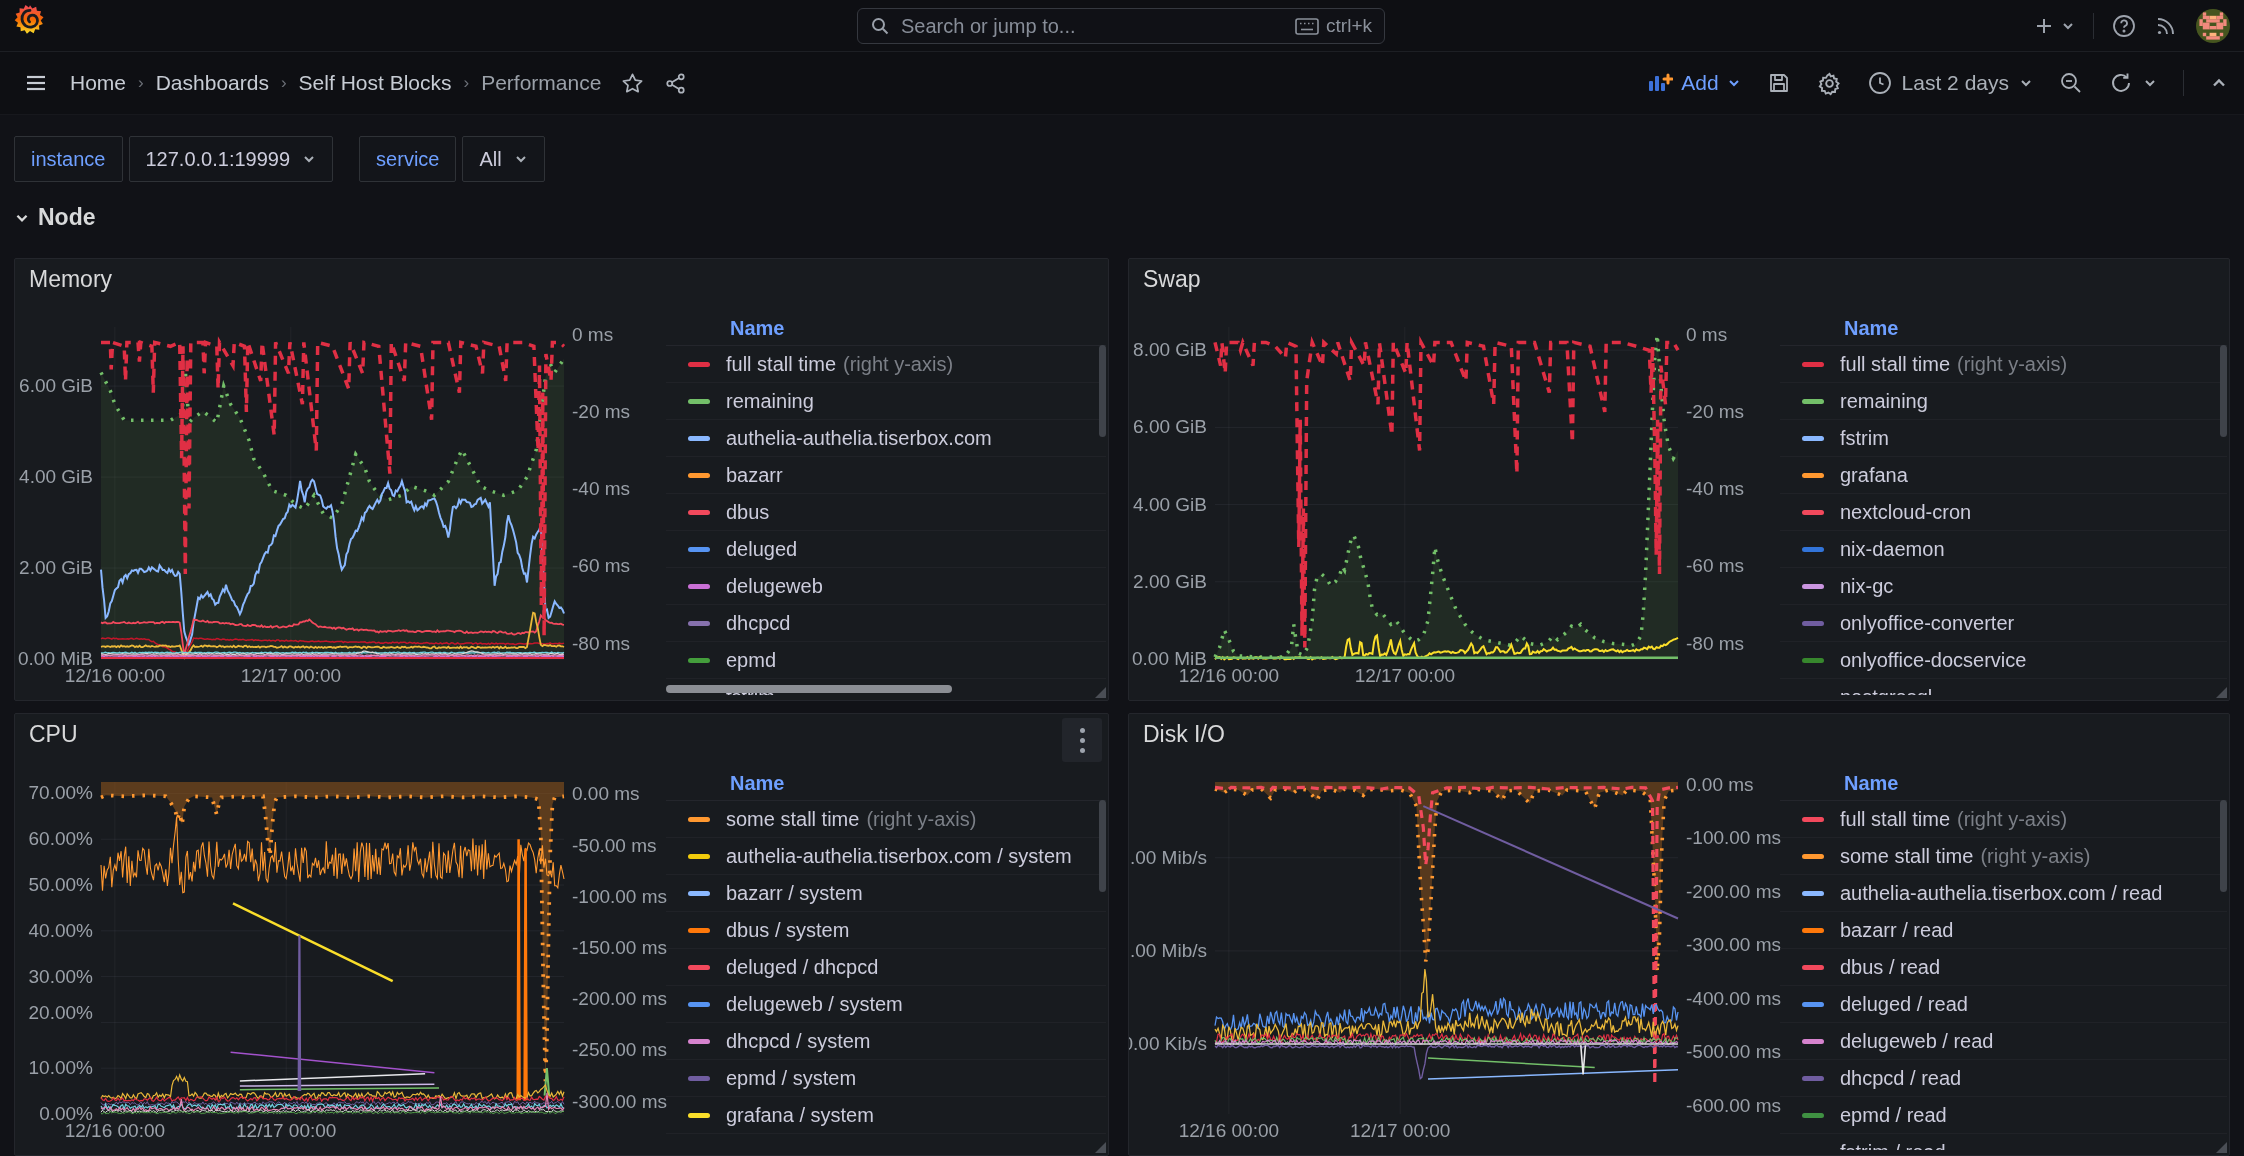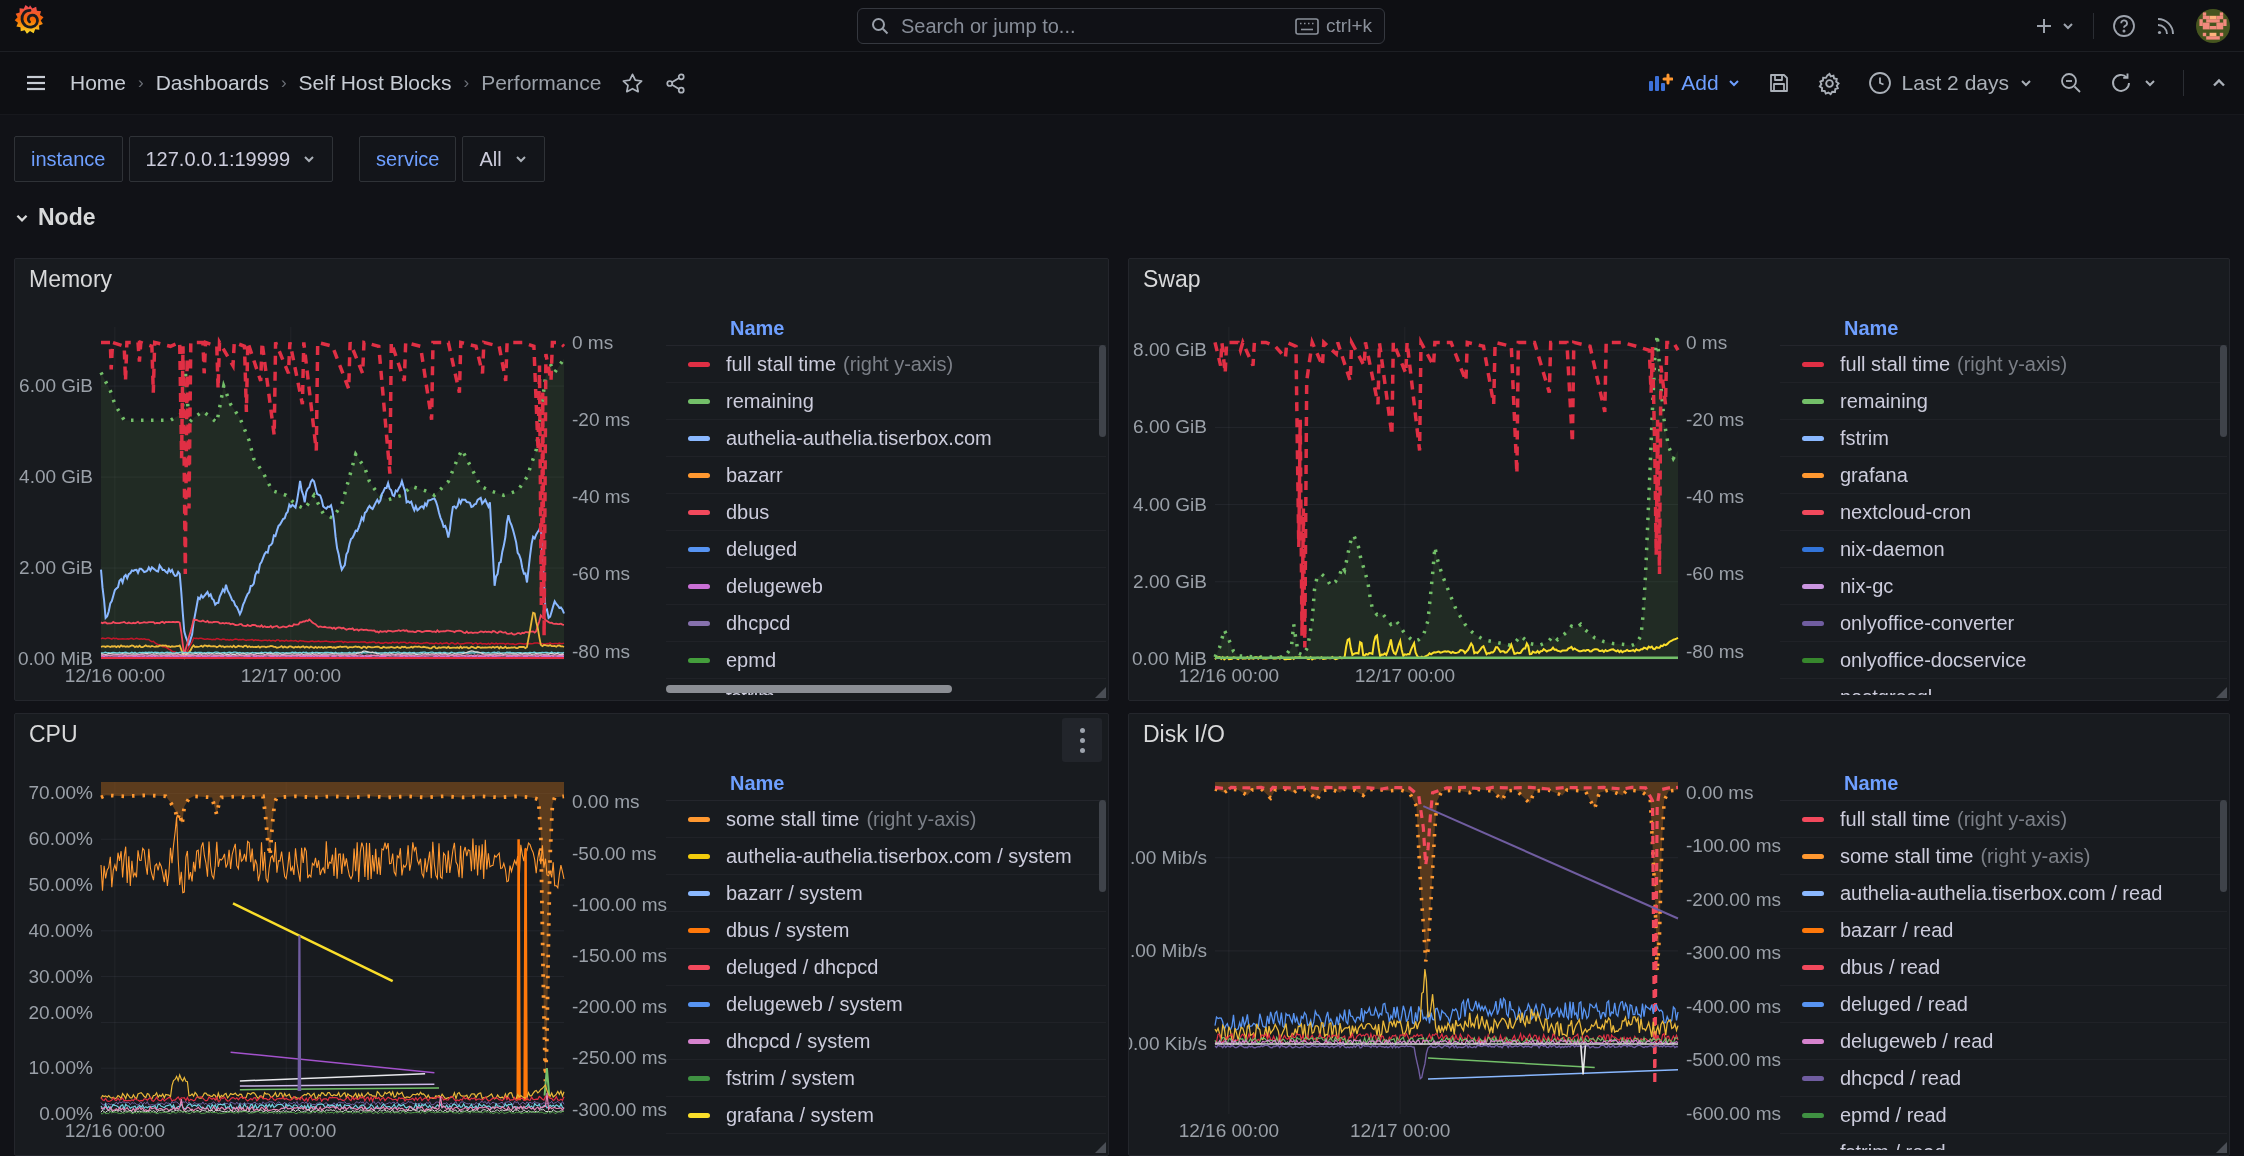--- a/index.html
+++ b/index.html
@@ -43,21 +43,21 @@
   .ptitle{font-size:23px;font-weight:500;color:#d8d9da;margin:0;cursor:pointer}
   .kebab{position:absolute;right:6px;top:4px;width:40px;height:44px;background:#22252b;border-radius:3px;display:none;flex-direction:column;align-items:center;justify-content:center;gap:5px;cursor:pointer}
   .kebab span{width:5px;height:5px;border-radius:50%;background:#9da3ad}
   .pbody{display:flex;padding-left:10px;height:403px;box-sizing:border-box}
   .yl{width:76px;position:relative;height:332px;margin-top:28px;flex:none}
   .yl .tick{position:absolute;right:8px;transform:translateY(-50%);color:#9aa0a8;font-size:19px;white-space:nowrap}
   .plot{width:463px;height:332px;position:relative;margin-top:28px;flex:none;cursor:crosshair}
   .plot svg{position:absolute;left:0;top:0;overflow:visible}
   .xlabels{position:absolute;left:0;top:338px;width:100%;height:26px}
   .xlabels .xt{position:absolute;transform:translateX(-50%);color:#9aa0a8;font-size:19px;white-space:nowrap}
-  .yr{width:96px;position:relative;height:332px;margin-top:36px;flex:none}
+  .yr{width:96px;position:relative;height:332px;margin-top:28px;flex:none}
   .yr .tick{position:absolute;left:8px;transform:translateY(-50%);color:#9aa0a8;font-size:19px;white-space:nowrap}
   .legend{flex:1;margin-left:6px;margin-right:2px;position:relative;overflow:hidden;height:396px;padding-top:12px;box-sizing:border-box}
   .lhead{height:34px;display:flex;align-items:center;padding-left:64px;color:#6e9fff;font-size:20px;font-weight:700;border-bottom:1px solid #24262c;cursor:pointer}
   .lrow{display:flex;align-items:center;height:36px;border-bottom:1px solid #202227;padding-left:22px;cursor:pointer}
   .sw{width:22px;height:5px;border-radius:3px;margin-right:16px;flex:none}
   .ll{font-size:20px;color:#ccccdc;white-space:nowrap}
   .ls{font-size:20px;color:#7b7f87;margin-left:7px;white-space:nowrap}
   .vscroll{position:absolute;top:46px;right:0;width:7px;height:92px;background:#3f434a;border-radius:4px;cursor:pointer}
   .hscroll{position:absolute;bottom:2px;left:0;width:286px;height:8px;background:#8b8e94;border-radius:4px;cursor:pointer;display:none}
   .resize{position:absolute;right:2px;bottom:2px;width:0;height:0;border-style:solid;border-width:0 0 11px 11px;border-color:transparent transparent #4a4e55 transparent;cursor:nwse-resize}
@@ -556,22 +556,22 @@
             </div>
             <div class="lrow">
               <span class="sw" style="background: rgb(87, 148, 242);"></span>
               <span class="ll">delugeweb / system</span>
             </div>
             <div class="lrow">
               <span class="sw" style="background: rgb(214, 131, 206);"></span>
               <span class="ll">dhcpcd / system</span>
             </div>
             <div class="lrow">
-              <span class="sw" style="background: rgb(63, 145, 66);"></span>
-              <span class="ll">fstrim / system</span>
+              <span class="sw" style="background: rgb(112, 93, 160);"></span>
+              <span class="ll">epmd / system</span>
             </div>
             <div class="lrow">
               <span class="sw" style="background: rgb(250, 222, 42);"></span>
               <span class="ll">grafana / system</span>
             </div>
           </div>
         <div class="vscroll"></div>
 
       </div>
     </div>

